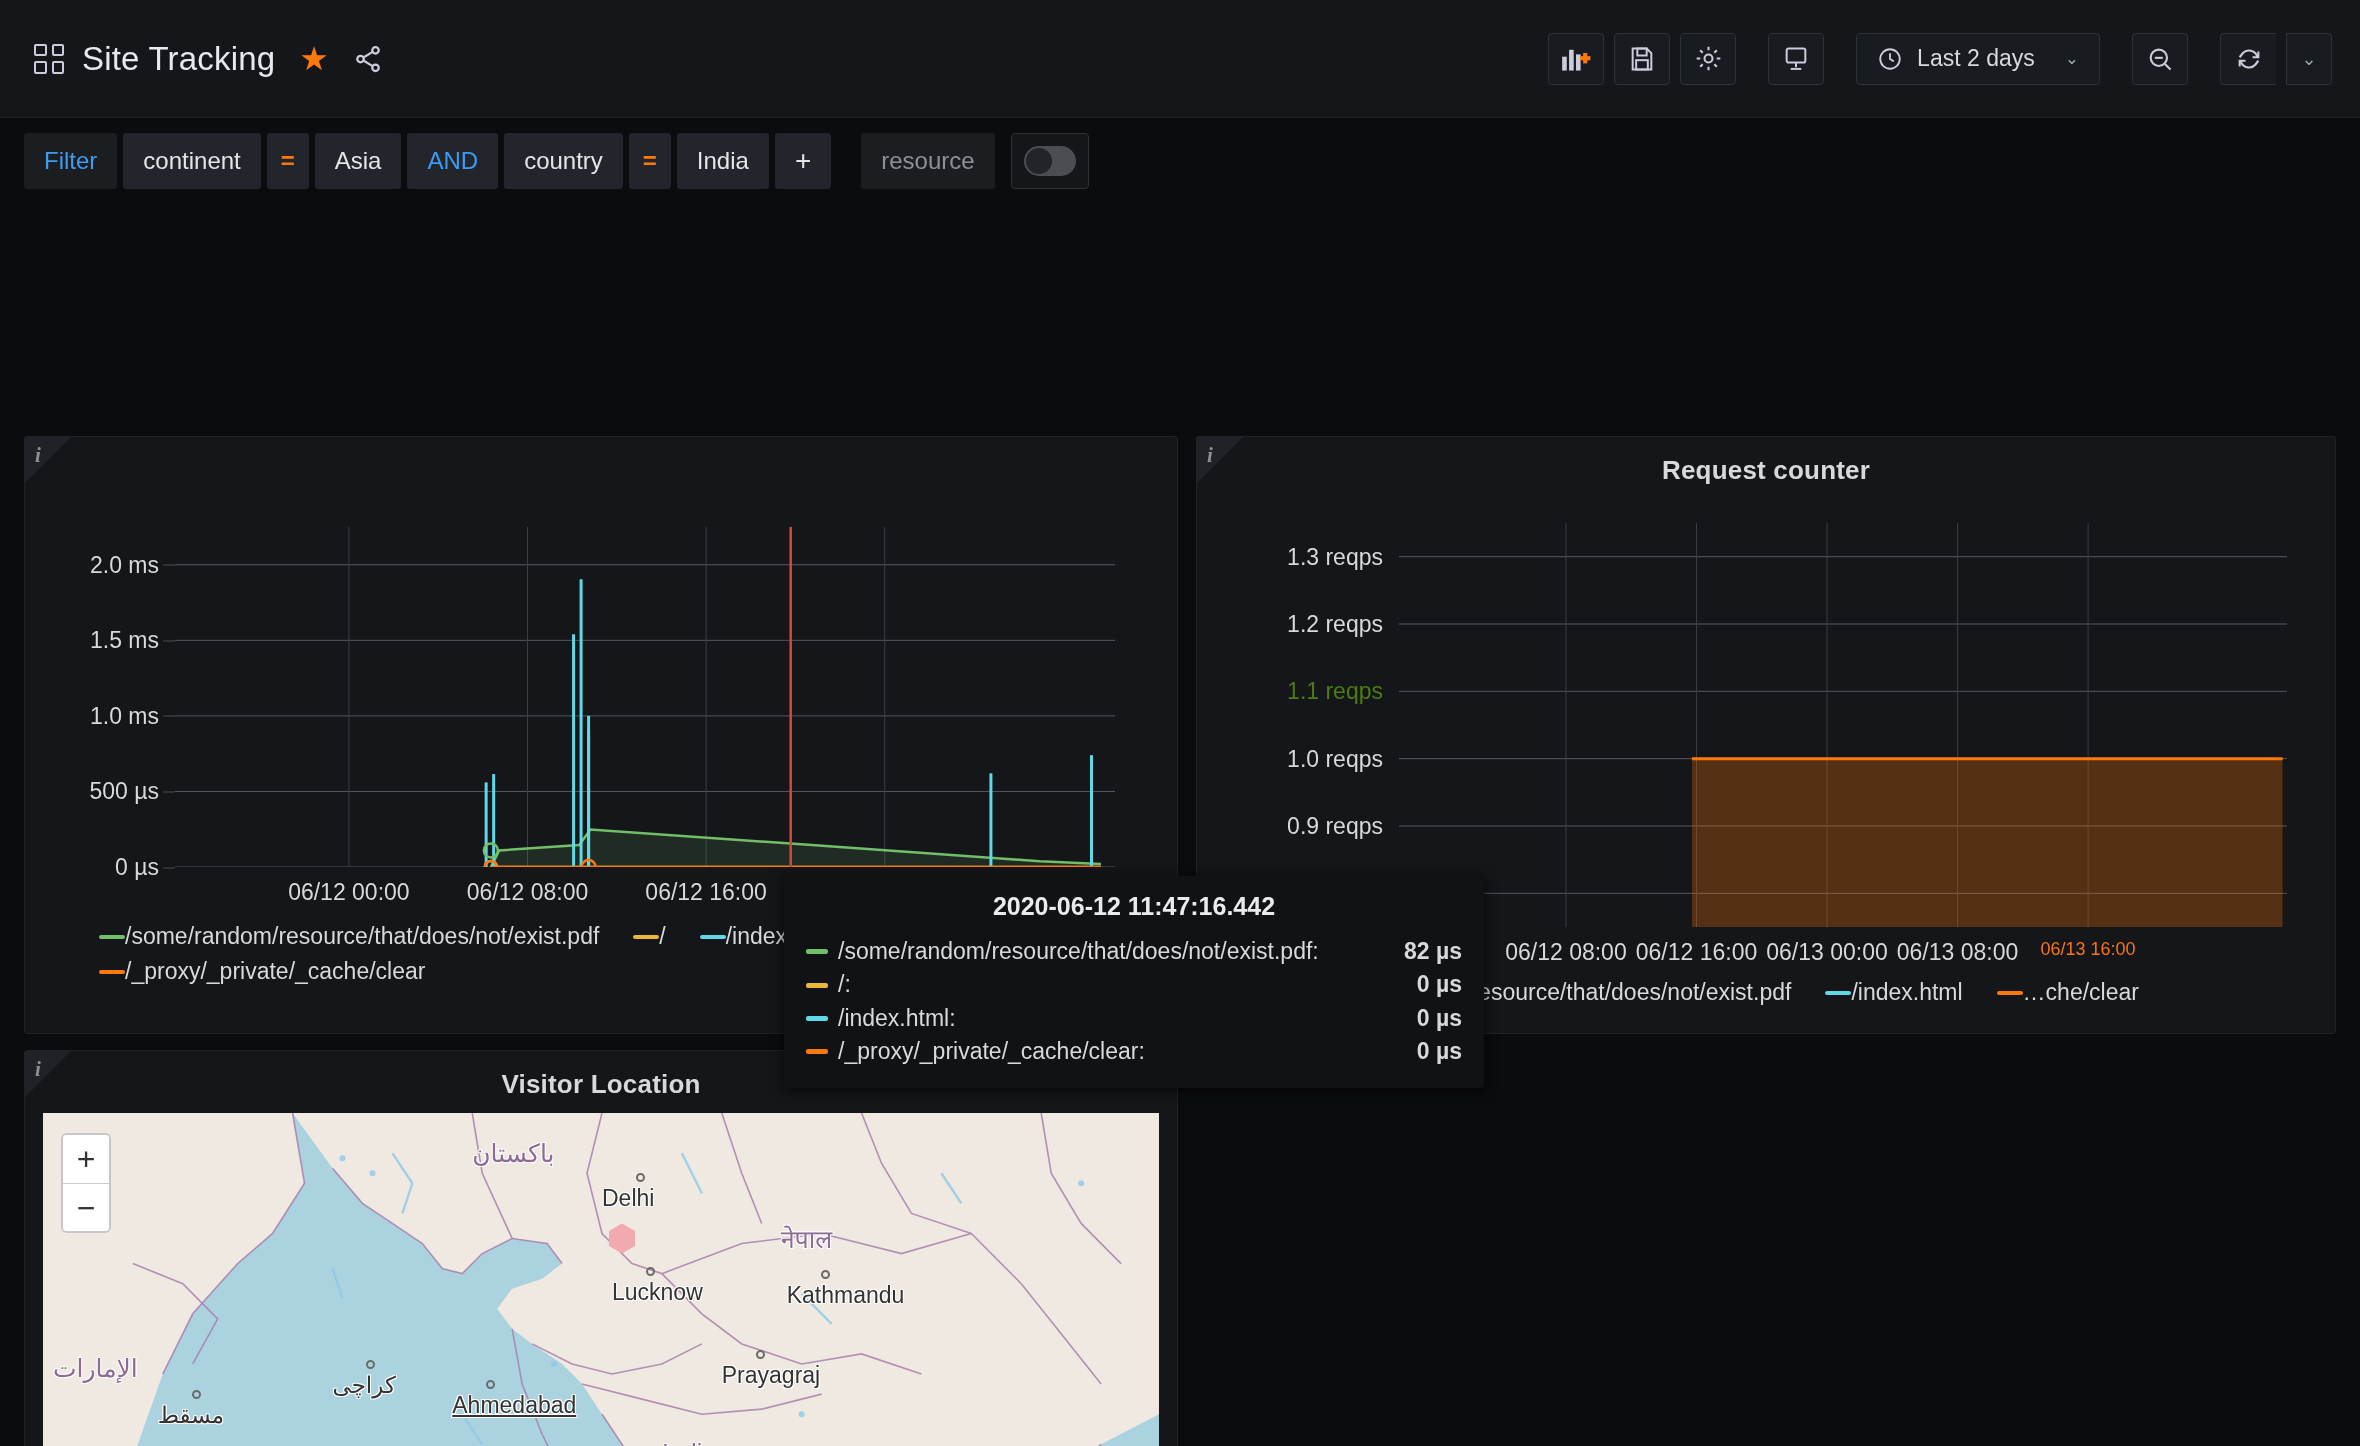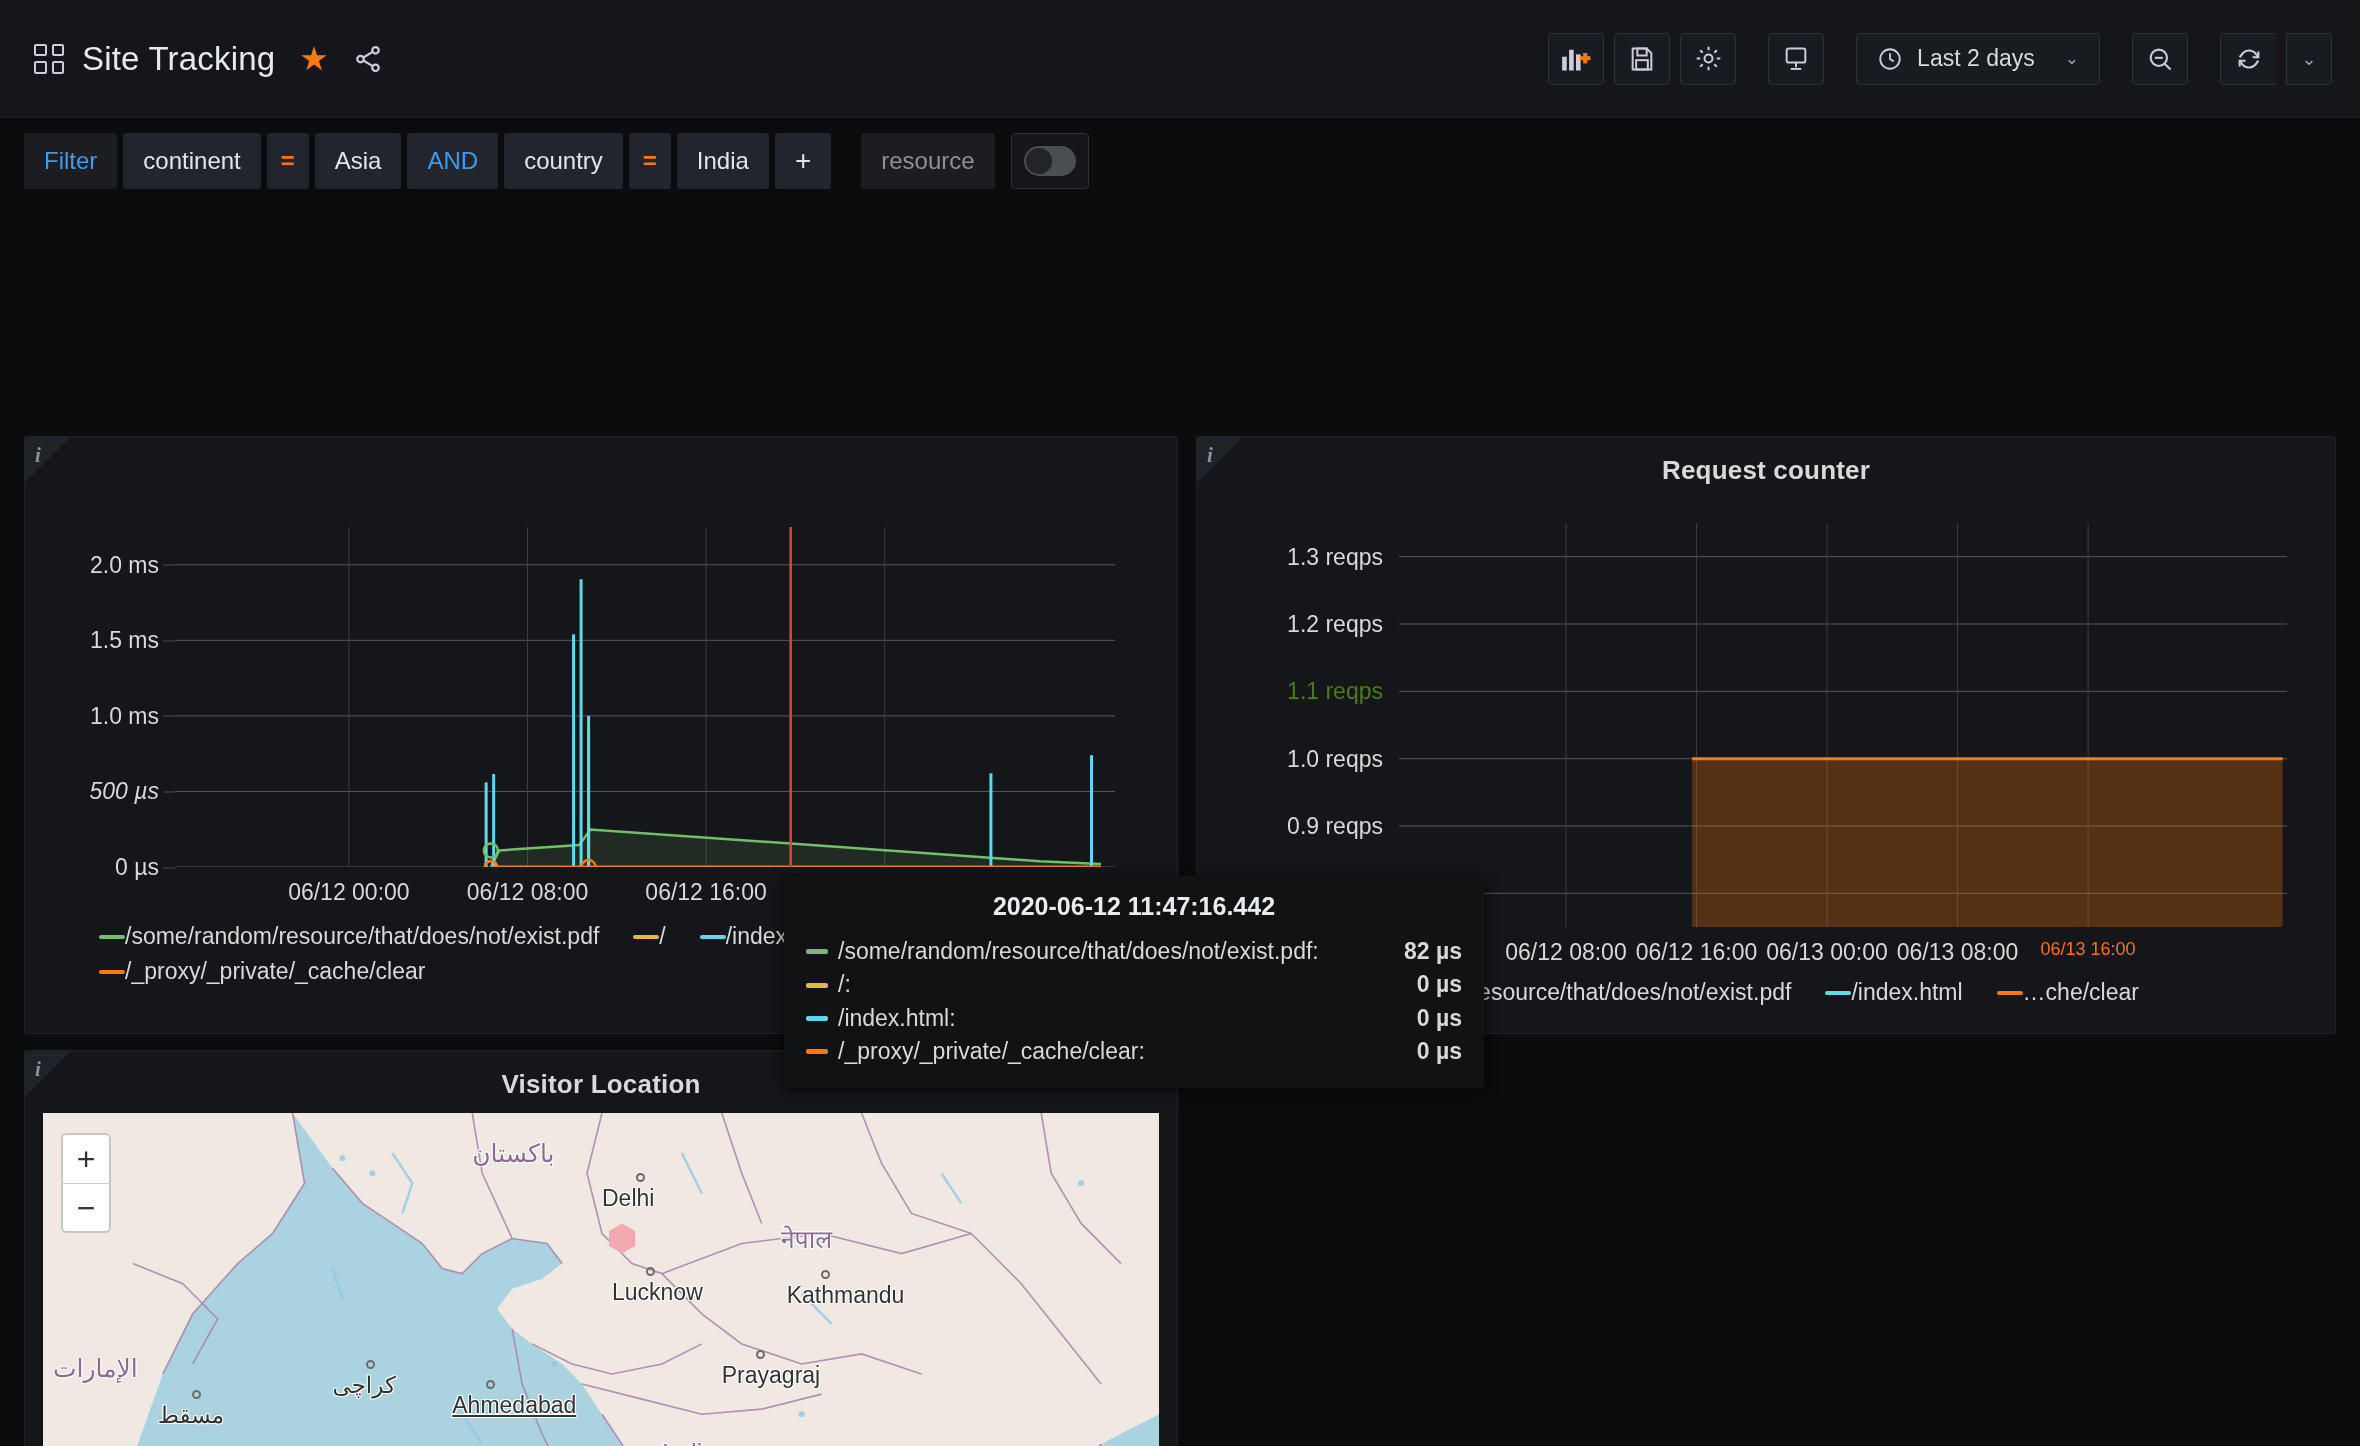--- a/index.html
+++ b/index.html
@@ -306,21 +306,21 @@
           <circle cx="316.512" cy="340" r="6" fill="none" stroke="#ff780a" stroke-width="2.5"></circle>
           <circle cx="316.512" cy="323.3777777777778" r="7" fill="none" stroke="#73bf69" stroke-width="2.5"></circle>
           <circle cx="414.48" cy="340" r="7" fill="none" stroke="#ff780a" stroke-width="2.5"></circle>
           <line x1="617.01" y1="0" x2="617.01" y2="340" stroke="#d44a3a" stroke-width="2.5"></line>
         </svg>
     </div>
     <div id="rt-yticks" style="position: absolute; left: 0px; top: 0px; width: 150px;">
         <div class="ytick" style="top: 127.778px; left: 0px; right: auto; width: 150px; text-align: right; transform: translateY(-50%);">2.0 ms</div>
         <div class="ytick" style="top: 203.333px; left: 0px; right: auto; width: 150px; text-align: right; transform: translateY(-50%);">1.5 ms</div>
         <div class="ytick" style="top: 278.889px; left: 0px; right: auto; width: 150px; text-align: right; transform: translateY(-50%);">1.0 ms</div>
-        <div class="ytick" style="top: 354.444px; left: 0px; right: auto; width: 150px; text-align: right; transform: translateY(-50%); font-style: italic;">500 µs</div>
+        <div class="ytick" style="top: 354.444px; left: 0px; right: auto; width: 150px; text-align: right; transform: translateY(-50%);">500 µs</div>
         <div class="ytick" style="top: 430px; left: 0px; right: auto; width: 150px; text-align: right; transform: translateY(-50%);">0 µs</div>
       </div>
     <div id="rt-xticks" style="position: absolute; left: 150px; right: 62px; top: 442px;">
         <div style="position: absolute; left: 18.5%; transform: translateX(-50%); font-size: 23px; color: rgb(216, 217, 218); white-space: nowrap;">06/12 00:00</div>
         <div style="position: absolute; left: 37.5%; transform: translateX(-50%); font-size: 23px; color: rgb(216, 217, 218); white-space: nowrap;">06/12 08:00</div>
         <div style="position: absolute; left: 56.5%; transform: translateX(-50%); font-size: 23px; color: rgb(216, 217, 218); white-space: nowrap;">06/12 16:00</div>
         <div style="position: absolute; left: 75.5%; transform: translateX(-50%); font-size: 23px; color: rgb(216, 217, 218); white-space: nowrap;">06/13 00:00</div>
       </div>
 
     <div class="legend" id="rt-legend" style="left:74px; top:486px; width:1060px;">

